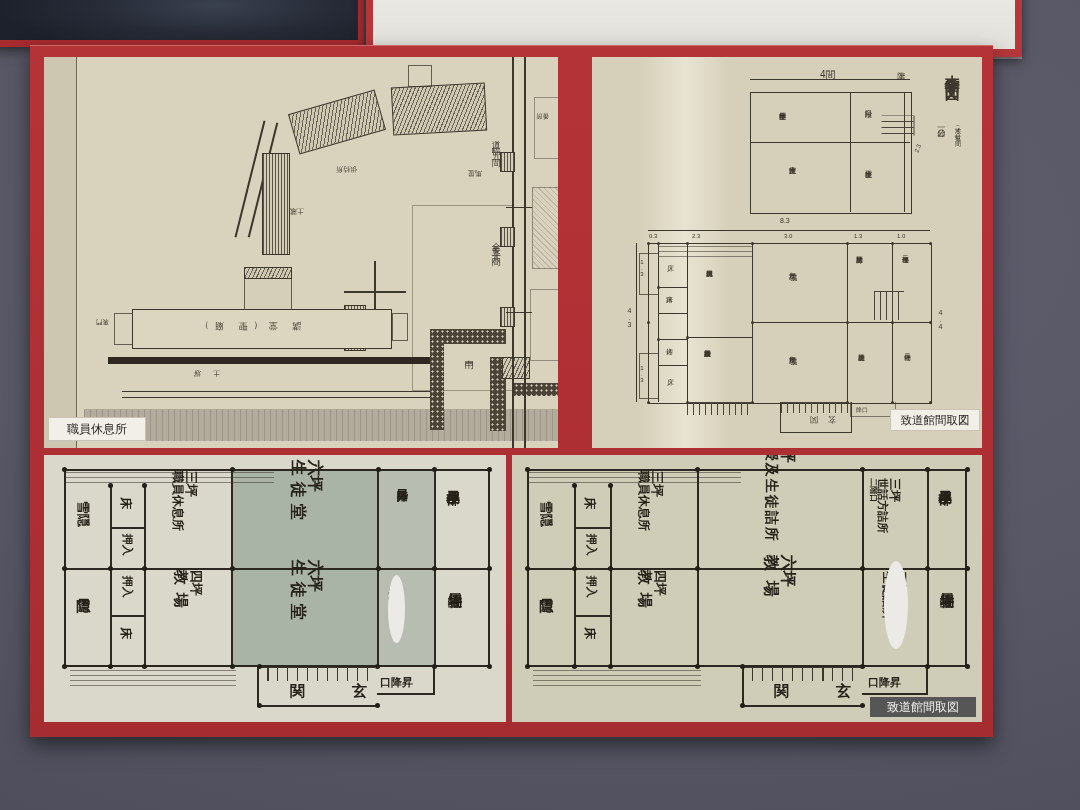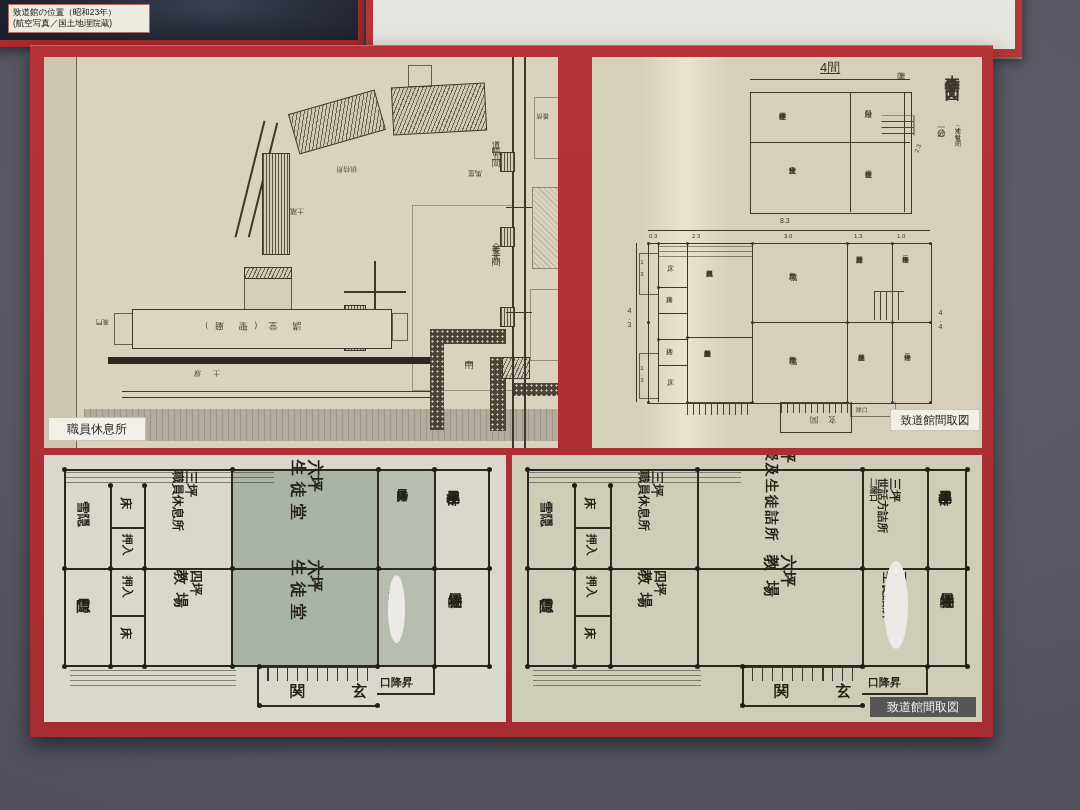--- a/index.html
+++ b/index.html
@@ -38,25 +38,20 @@
 </style>
 </head>
 <body>
 
 <div id="wall">
 
   <div class="abs" style="left:-8px;top:-10px;width:372px;height:57px;background:#a82b2e;padding:0;
               box-shadow:0 4px 10px rgba(0,0,0,.5);">
     <div class="abs" style="left:6px;top:6px;right:6px;bottom:7px;
                 background:radial-gradient(60% 120% at 60% 20%, #3a414f 0%, #262b37 55%, #1d212b 100%);"></div>
-    <div class="abs" style="left:16px;top:14px;width:142px;height:29px;background:#edebdf;border:1px solid #b66a66;
-                padding:2px 4px;box-sizing:border-box;">
-      <div style="font-size:8.5px;color:#15140f;line-height:1.25;white-space:nowrap;">致道館の位置（昭和23年）</div>
-      <div style="font-size:8.5px;color:#15140f;line-height:1.25;white-space:nowrap;">(航空写真／国土地理院蔵)</div>
-    </div>
   </div>
 
   <div class="abs" style="left:366px;top:-12px;width:656px;height:69px;background:#b5373a;
               box-shadow:0 4px 10px rgba(0,0,0,.5),0 2px 0 rgba(210,206,196,.6);">
     <div class="abs" style="left:7px;top:7px;right:7px;bottom:8px;
                 background:linear-gradient(180deg,#eae8e3 0%,#e3e1db 100%);"></div>
 
   </div>
 
   <div class="abs" style="left:30px;top:45px;width:963px;height:692px;
@@ -134,21 +129,21 @@
       <div class="abs v lbl" style="left:344px;top:66px;font-size:8px;">一〇〇分ノ一</div>
       <div class="abs v lbl" style="left:362px;top:66px;font-size:6px;">（寸法ノ単位ハ間）</div>
       <div class="abs v lbl" style="left:304px;top:8px;font-size:8px;">階上</div>
 
       <div class="abs" style="left:158px;top:35px;width:160px;height:120px;border:1px solid #3c372d;"></div>
       <div class="abs ln" style="left:258px;top:35px;width:1px;height:120px;"></div>
       <div class="abs ln" style="left:158px;top:85px;width:160px;height:1px;"></div>
       <div class="abs ln" style="left:312px;top:35px;width:1px;height:120px;"></div>
       <div class="abs combp" style="left:296px;top:52px;width:20px;height:32px;transform:rotate(90deg);"></div>
       <div class="abs ln" style="left:158px;top:22px;width:160px;height:1px;"></div>
-      <div class="abs lbl" style="left:228px;top:4px;font-size:13px;text-decoration:underline;">4間</div>
+      <div class="abs lbl" style="left:228px;top:12px;font-size:10px;text-decoration:underline;">4間</div>
       <div class="abs lbl" style="left:322px;top:88px;font-size:6px;transform:rotate(-70deg);">2.3</div>
       <div class="abs v lbl" style="left:186px;top:50px;font-size:7px;">
         <span>生徒室</span><span>四坪半</span>
       </div>
       <div class="abs v lbl" style="left:272px;top:48px;font-size:7px;">階段口</div>
       <div class="abs v lbl" style="left:196px;top:104px;font-size:7px;">
         <span>生徒室</span><span>六坪</span>
       </div>
       <div class="abs v lbl" style="left:272px;top:108px;font-size:7px;">
         <span>生徒室</span><span>三坪</span>

